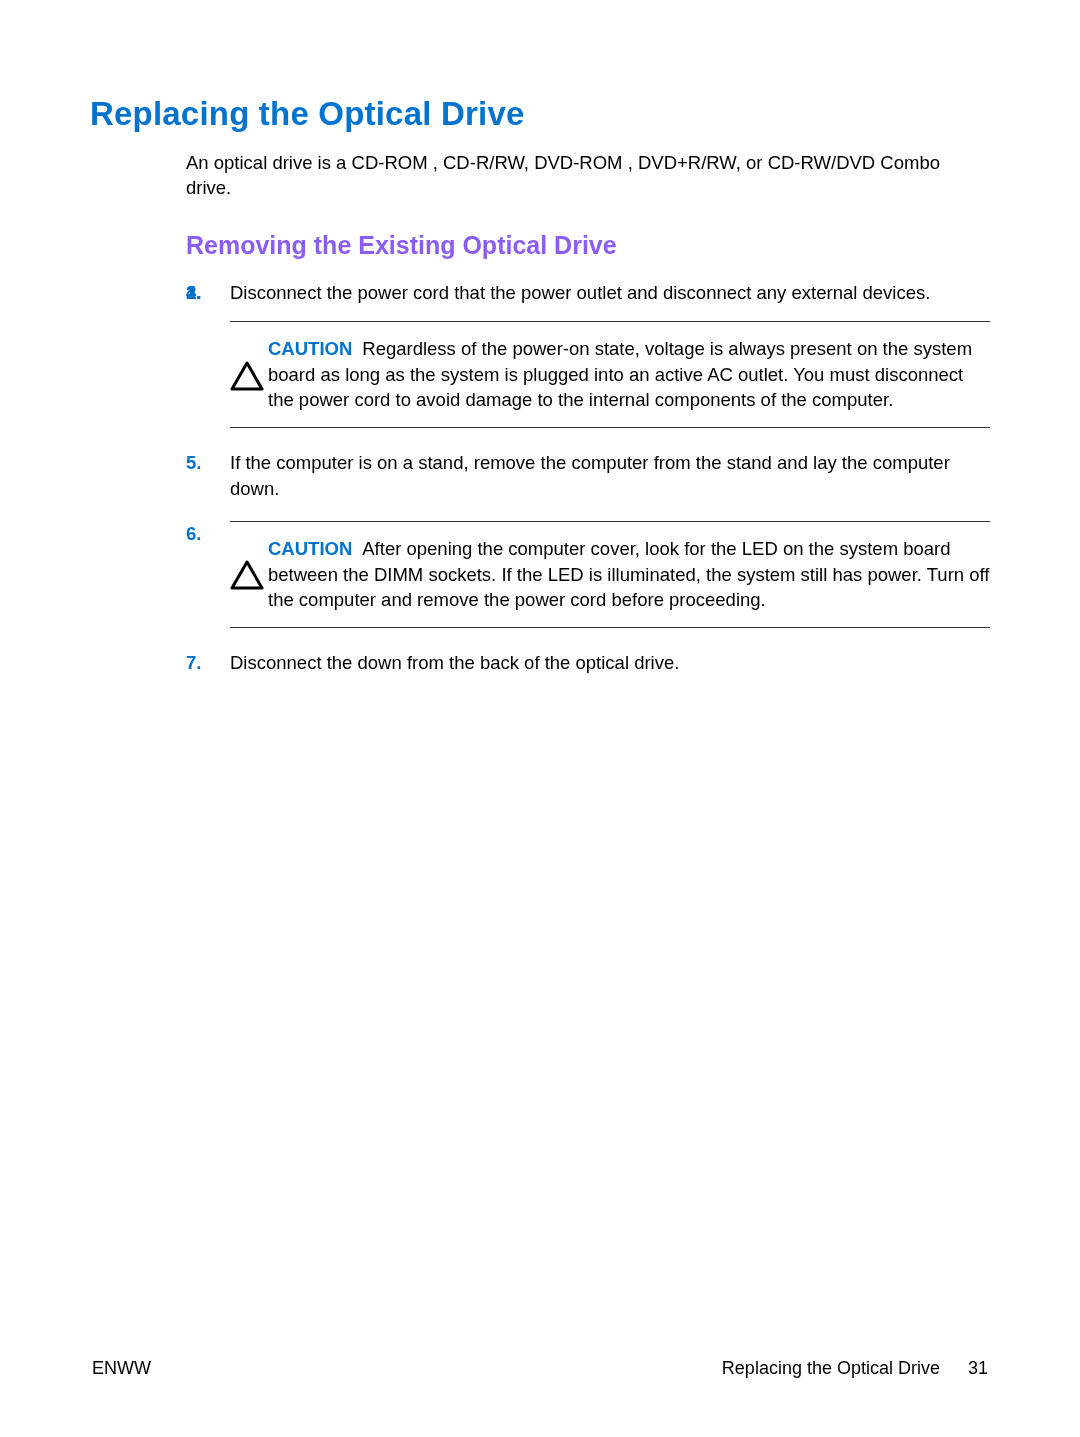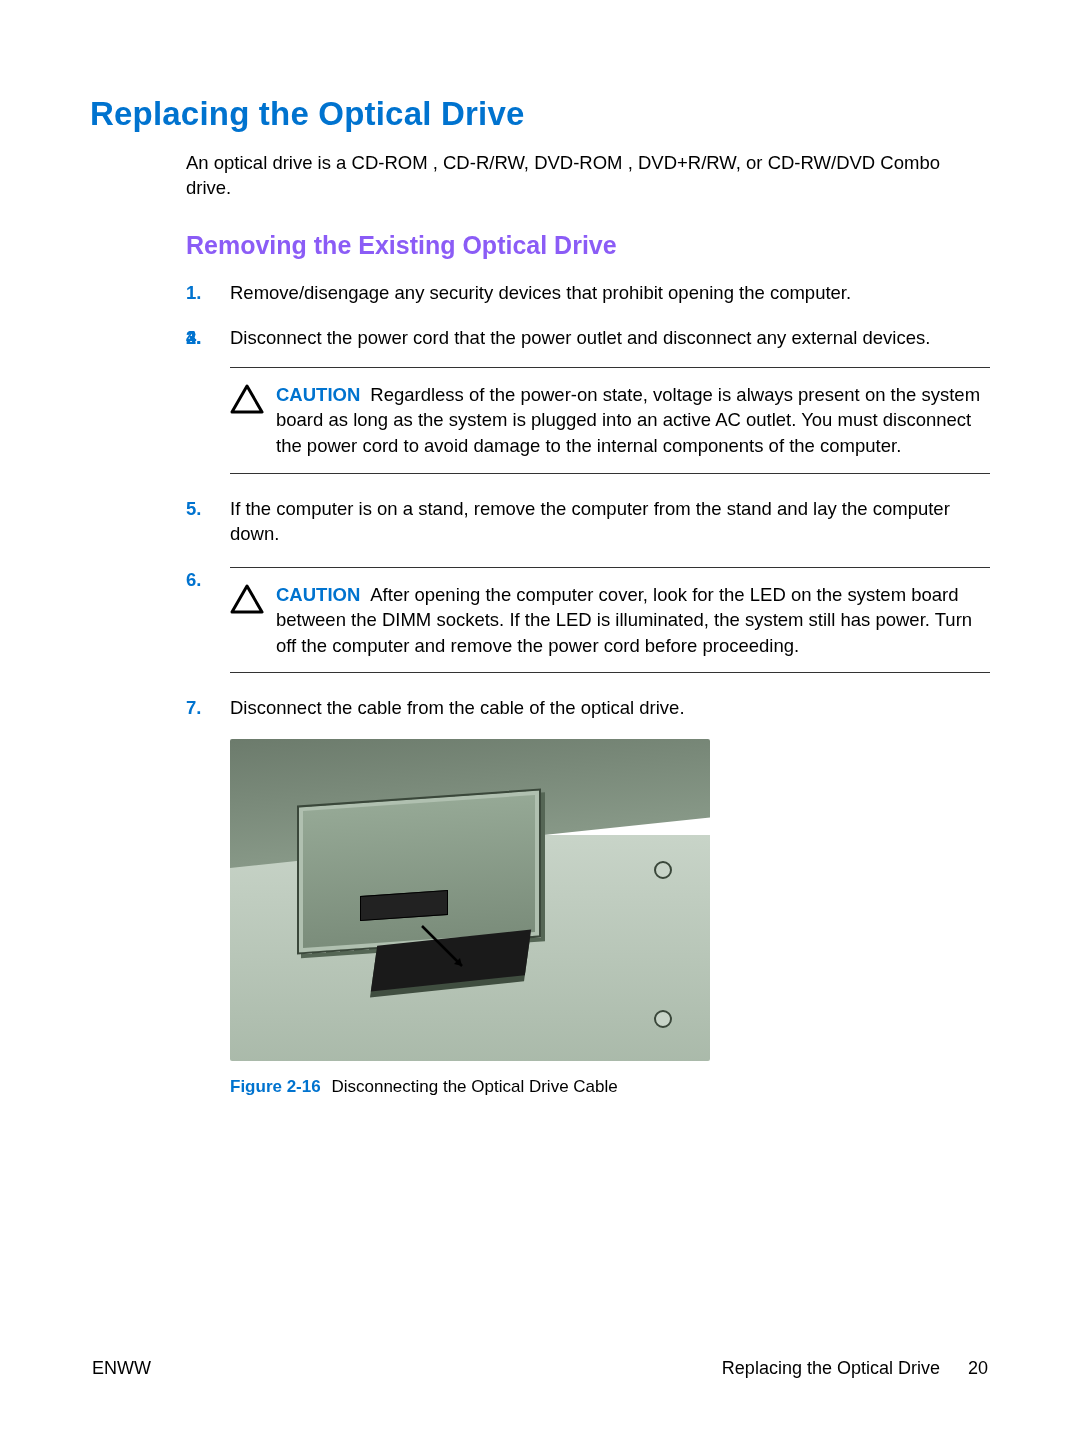--- a/index.html
+++ b/index.html
@@ -58,22 +58,22 @@
     top: 0;
     color: #0073cf;
     font-weight: bold;
   }
   .callout {
     border-top: 1.5px solid #333;
     border-bottom: 1.5px solid #333;
     margin: 16px 0 22px 0;
     padding: 14px 0 14px 0;
     display: flex;
-    align-items: flex-start;
-    gap: 12px;
+    align-items: center;
+    gap: 4px;
   }
   .callout .icon {
     flex: 0 0 auto;
     width: 34px;
     height: 30px;
     margin-top: 2px;
   }
   .callout .text {
     flex: 1 1 auto;
     font-size: 18.5px;
@@ -194,21 +194,20 @@
   <div class="indent">
 
     <p class="intro">An optical drive is a CD-ROM , CD-R/RW, DVD-ROM , DVD+R/RW, or CD-RW/DVD Combo drive.</p>
 
     <h2 class="sub-title">Removing the Existing Optical Drive</h2>
 
     <ol class="steps">
 
       <li>
         <span class="num">1.</span>
-        <span>Remove/disengage any security devices that prohibit opening the computer.</span>
       </li>
 
       <li>
         <span class="num">2.</span>
       </li>
 
       <li>
         <span class="num">3.</span>
       </li>
 
@@ -243,47 +242,28 @@
             </svg>
           </span>
           <div class="text">
             <span class="label">CAUTION</span><span>After opening the computer cover, look for the LED on the system board between the DIMM sockets. If the LED is illuminated, the system still has power. Turn off the computer and remove the power cord before proceeding.</span>
           </div>
         </div>
       </li>
 
       <li>
         <span class="num">7.</span>
-        <span>Disconnect the cable from the cable of the optical drive.</span>
-
-        <div class="figure-block">
-          <div class="figure-image">
-            <div class="fig-bg-bottom"></div>
-            <div class="fig-bg-top"></div>
-            <div class="fig-drive"></div>
-            <div class="fig-connector"></div>
-            <div class="fig-cable"></div>
-            <div class="fig-screw1"></div>
-            <div class="fig-screw2"></div>
-            <svg class="fig-arrow" viewBox="0 0 70 70">
-              <path d="M10 10 Q 30 30 50 50" stroke="#000" stroke-width="2.5" fill="none"></path>
-              <polygon points="50,50 42,48 48,42" fill="#000"></polygon>
-            </svg>
-          </div>
-          <div class="figure-caption">
-            <span class="fig-label">Figure 2-16</span>
-            <span>Disconnecting the Optical Drive Cable</span>
-          </div>
-        </div>
+        <span>Disconnect the down from the back of the optical drive.</span>
+
       </li>
 
     </ol>
 
   </div>
 </div>
 
 <div class="footer">
   <div>ENWW</div>
   <div class="right">
     <span>Replacing the Optical Drive</span>
-    <span>20</span>
+    <span>31</span>
   </div>
 </div>
 
 </body></html>

